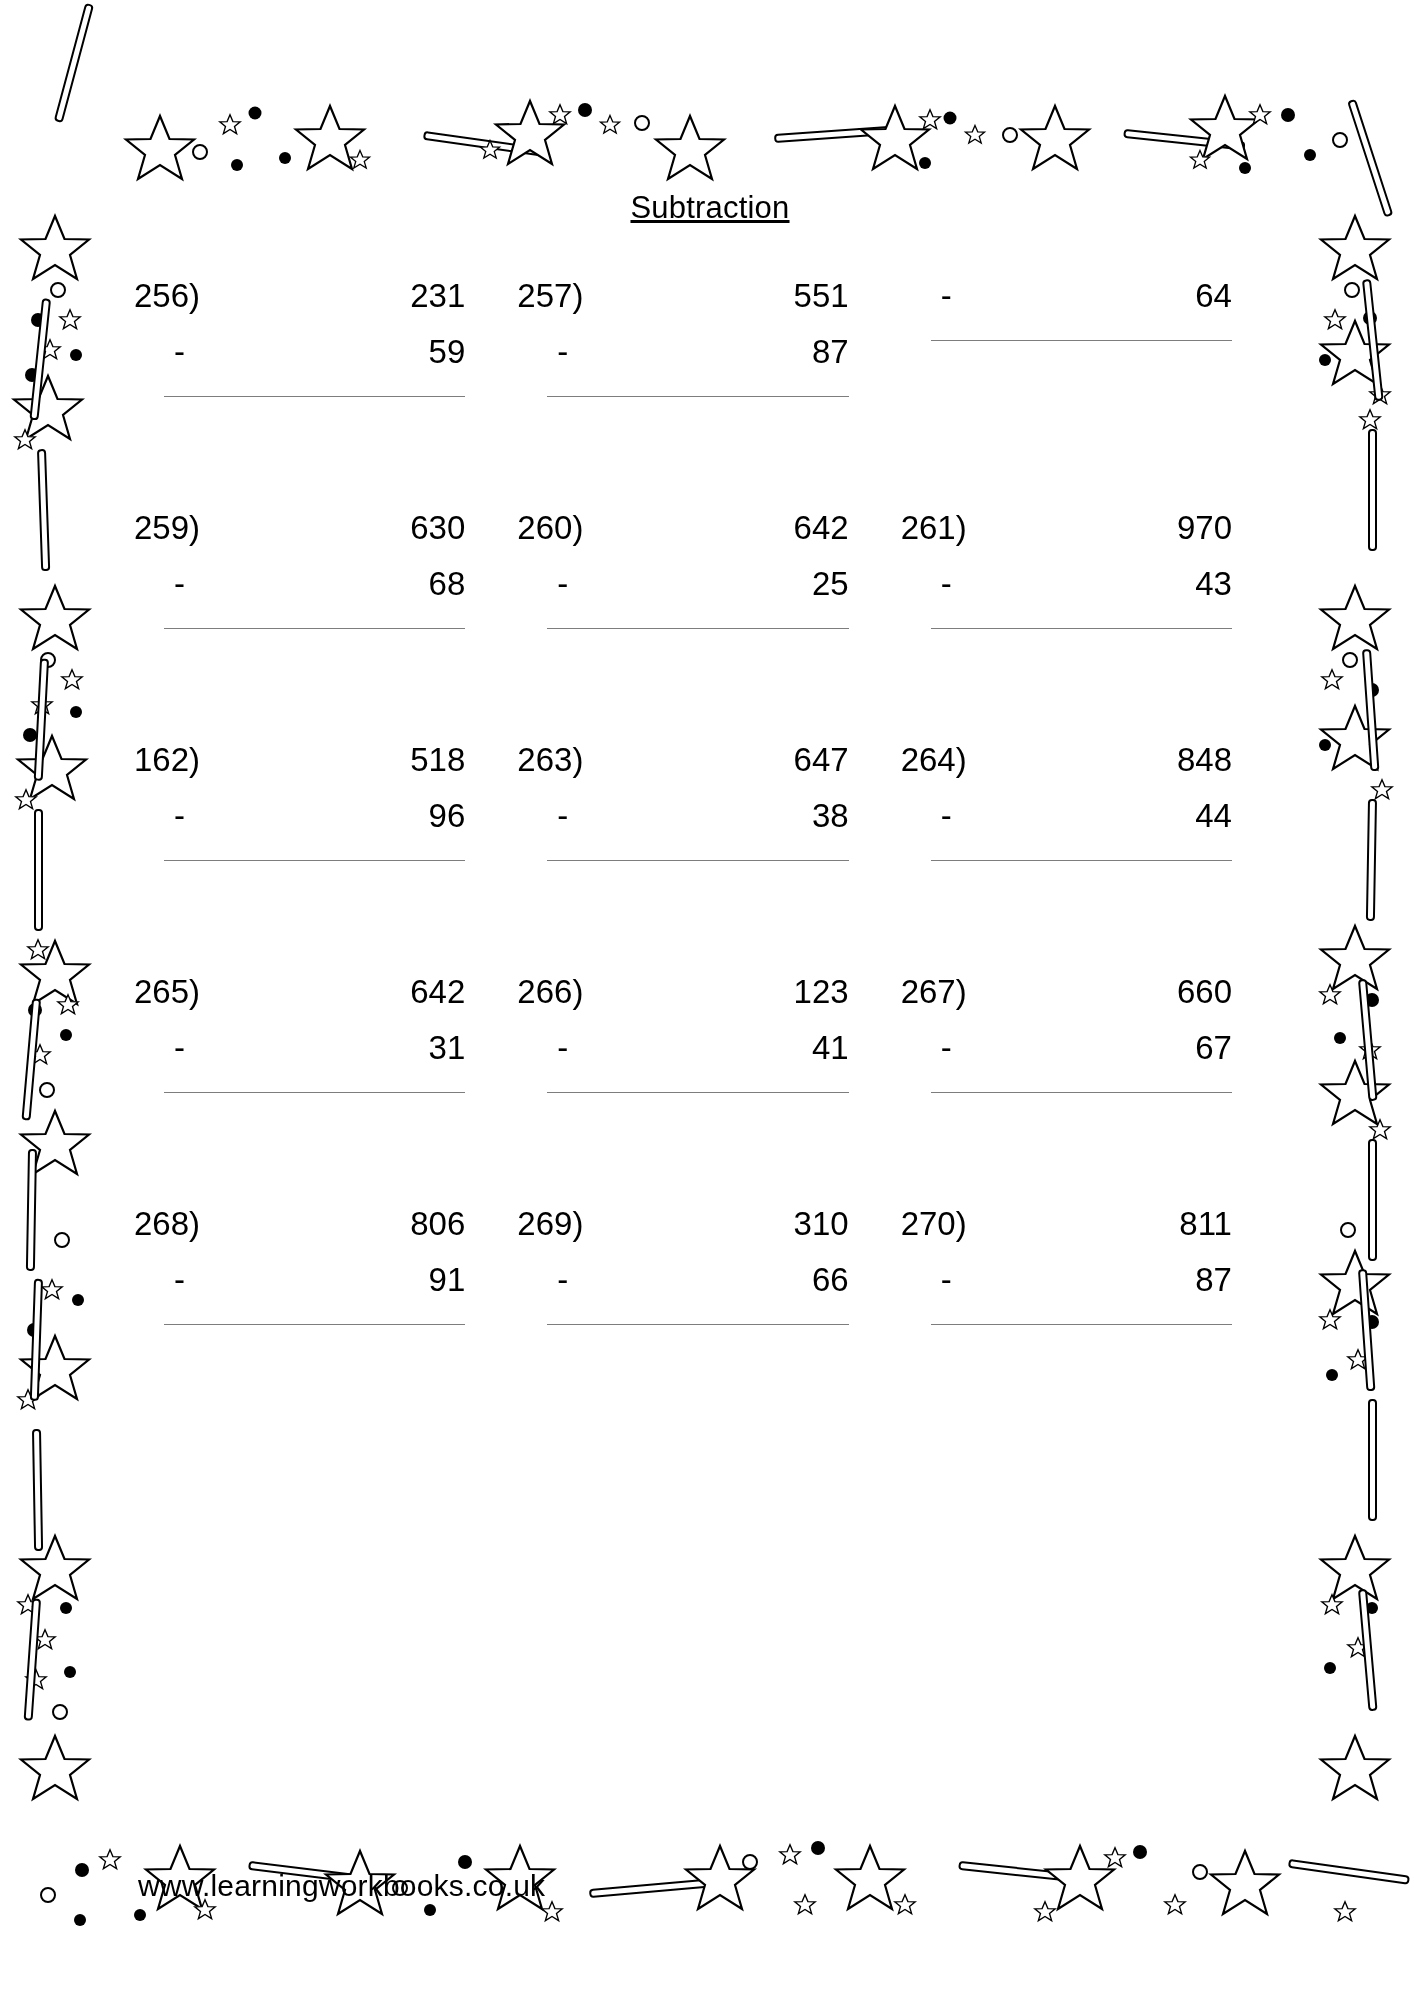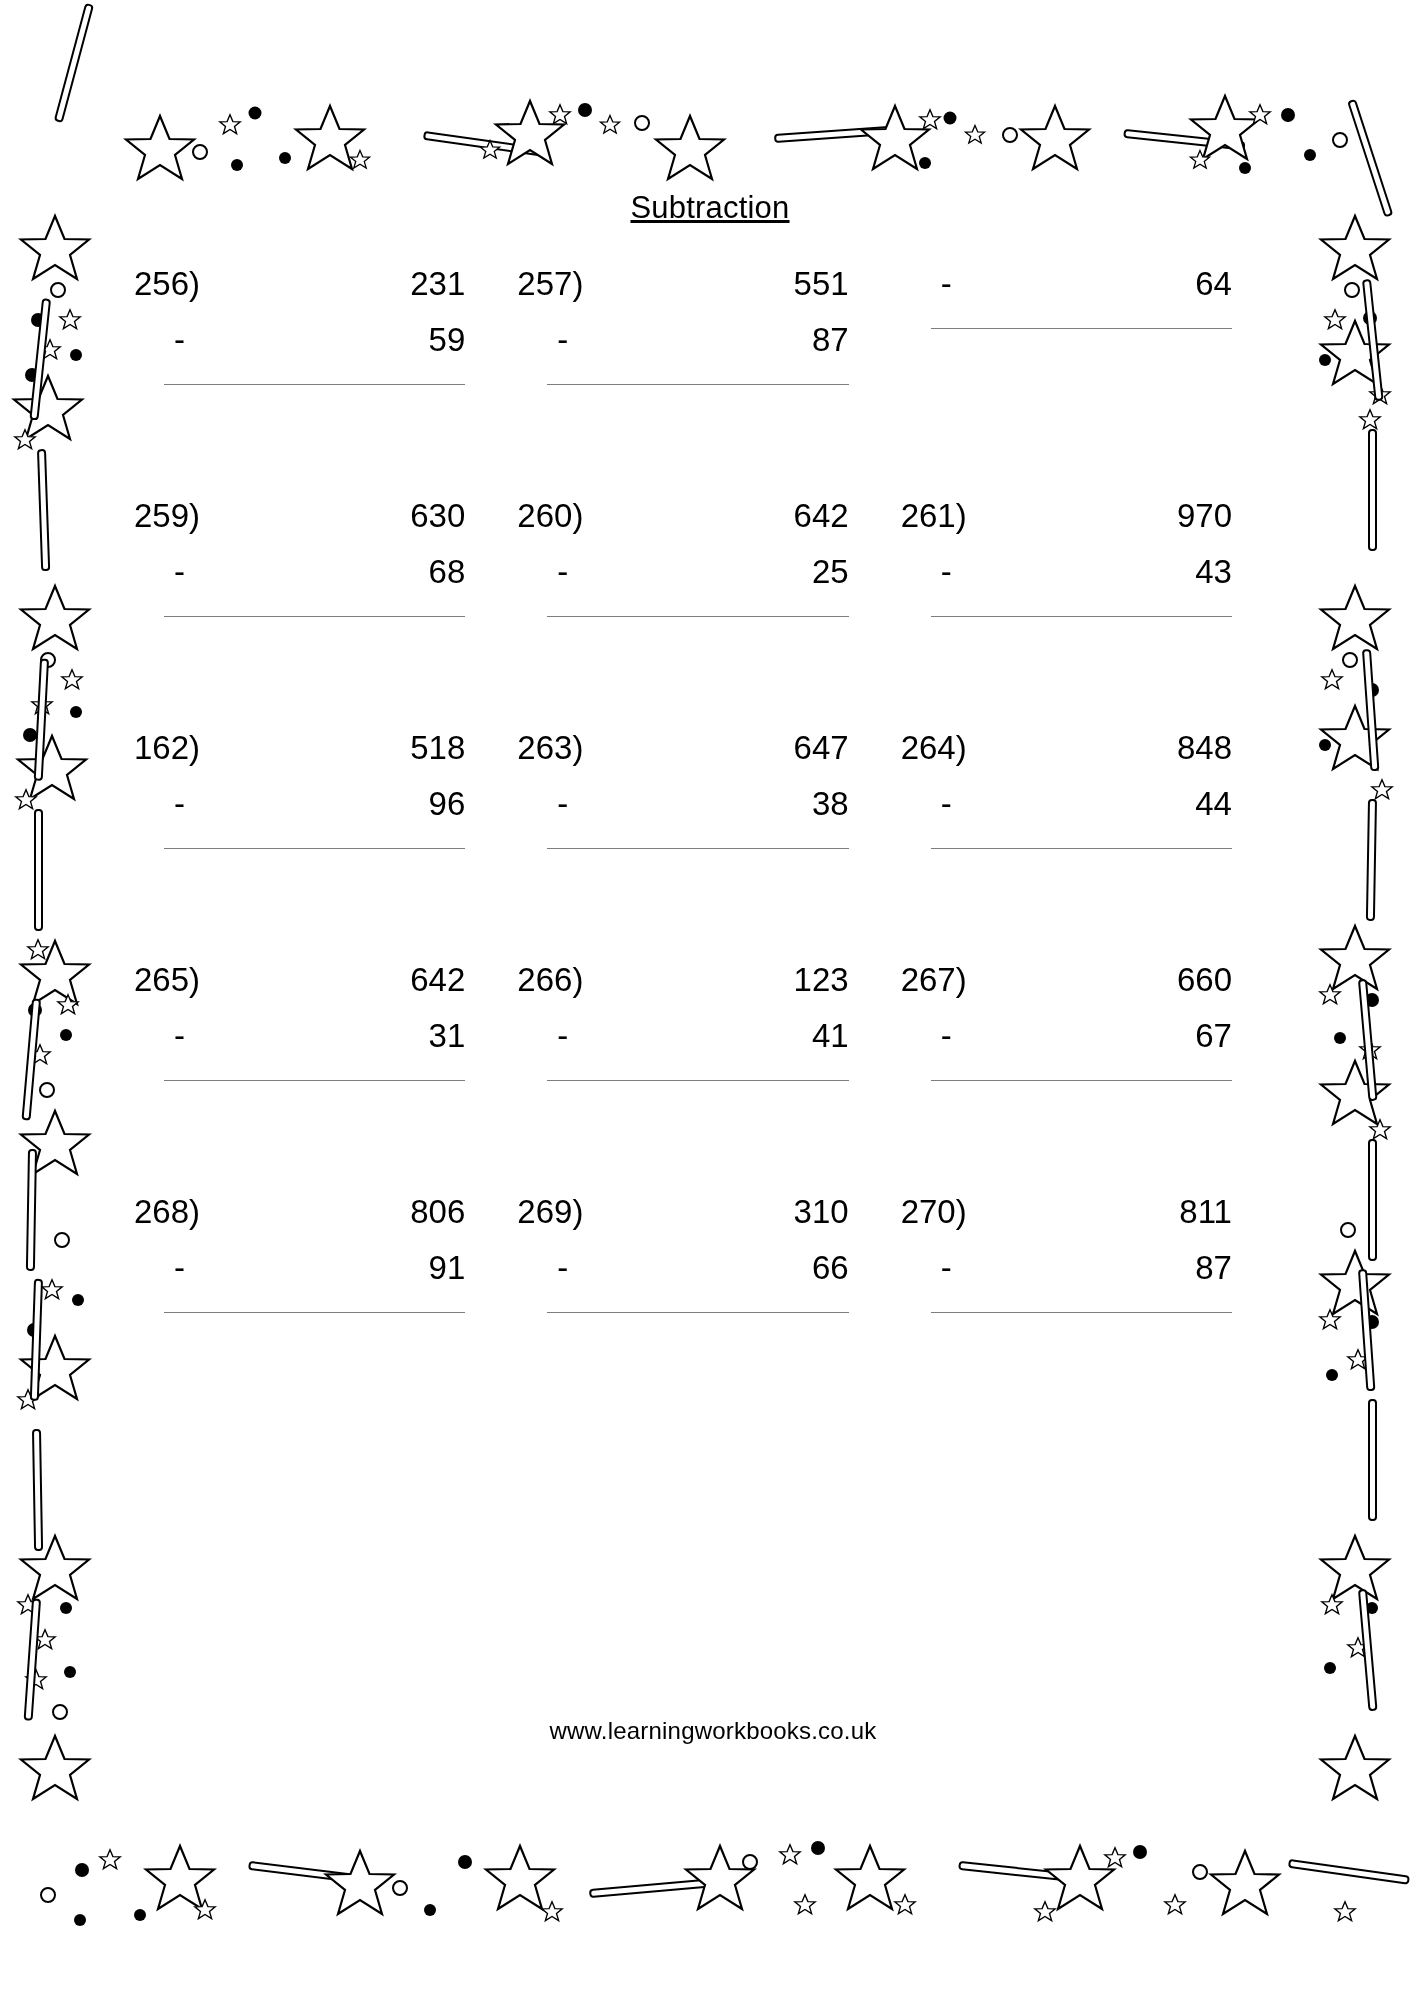--- a/index.html
+++ b/index.html
@@ -45,21 +45,21 @@
     text-align: center;
     font-size: 31px;
     font-weight: 400;
     letter-spacing: 0.2px;
     margin: 0 0 10px 0;
     padding-left: 10px;
     text-decoration: underline;
   }
 
   .grid {
-    margin-top: 36px;
+    margin-top: 48px;
     display: flex;
     flex-direction: column;
   }
 
   .row {
     display: flex;
     flex-direction: row;
     height: 232px;
   }
 
@@ -105,25 +105,25 @@
     margin-top: 22px;
     margin-left: 34px;
     margin-right: 30px;
     border-bottom: 1px solid #7d7d7d;
     height: 0;
   }
 
   .footer {
     position: absolute;
     left: 0;
-    top: 1527px;
+    top: 1679px;
     width: 1150px;
-    text-align: center;
+    text-align: left;
     padding-left: 8px;
-    font-size: 24px;
+    font-size: 30px;
     letter-spacing: 0.2px;
   }
 </style>
 </head>
 <body>
 
 <div class="page">
 
   <svg class="border-deco" viewBox="0 0 1414 2000" xmlns="http://www.w3.org/2000/svg">
     <defs>

